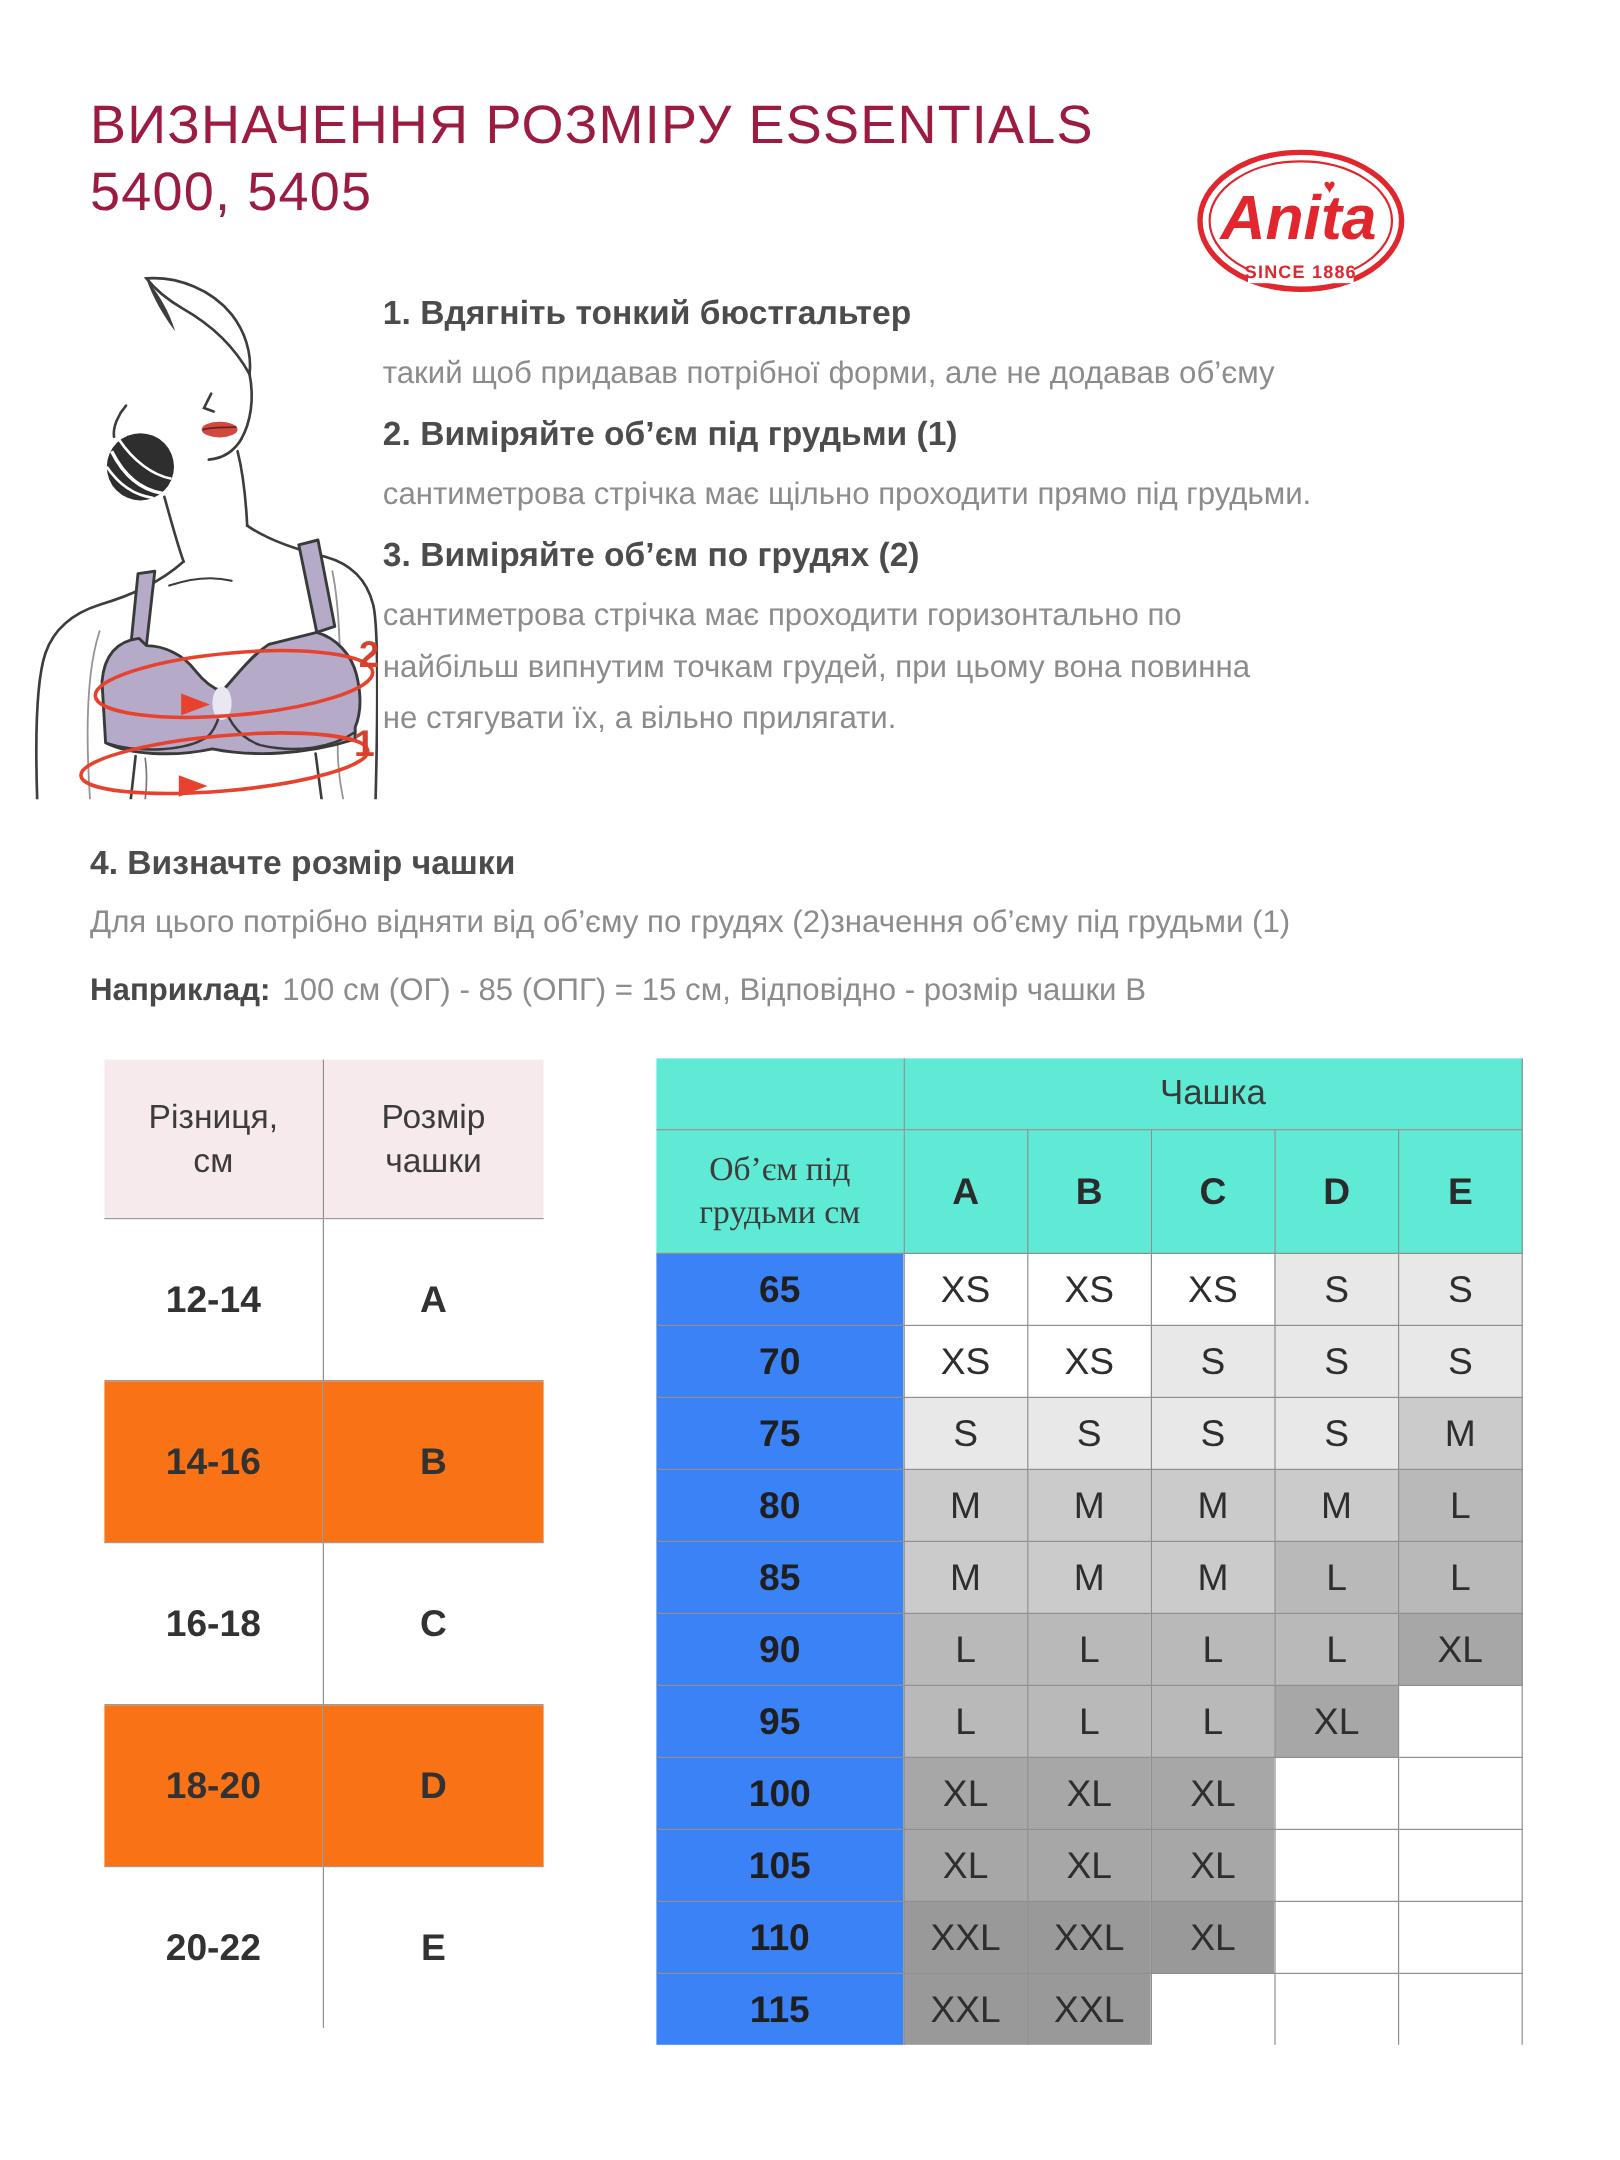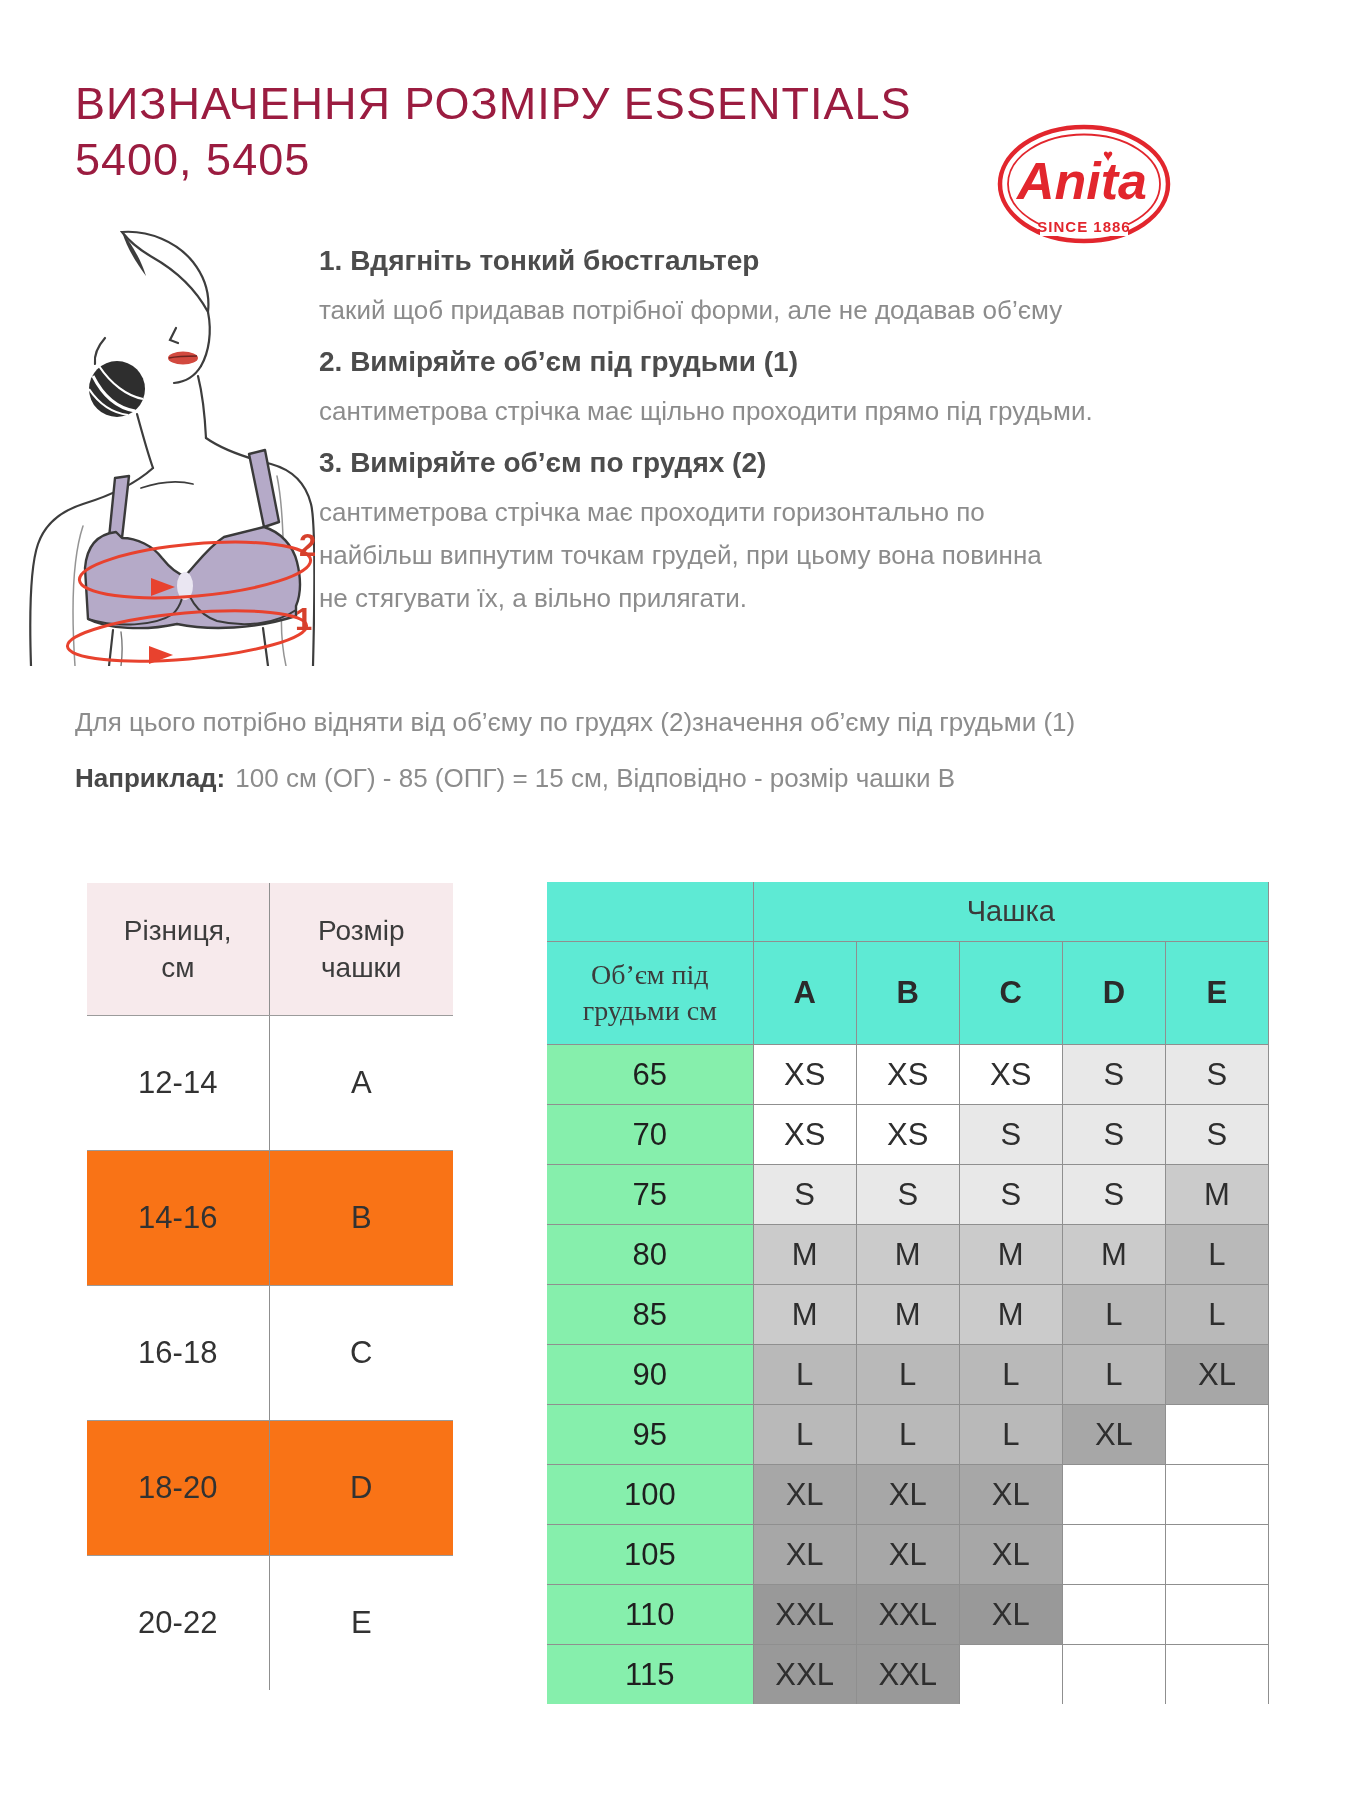--- a/index.html
+++ b/index.html
@@ -21,38 +21,38 @@
   .example-line{font-size:26px;line-height:40px;color:#8c8c8c;margin:14px 0 0 0;white-space:nowrap;}
   .example-label{font-weight:bold;color:#484848;margin-right:10px;}
   
   .ltable{position:absolute;left:87px;top:883px;width:366px;border-collapse:collapse;table-layout:fixed;}
   .ltable col.c1{width:182px;}
   .ltable col.c2{width:184px;}
   .ltable th{height:130px;background:#f7eaec;font-weight:normal;font-size:28px;
              line-height:37px;color:#3c3c3c;text-align:center;vertical-align:middle;
              border-bottom:1px solid #9b9b9b;}
   .ltable td{height:132px;font-size:31px;color:#323232;text-align:center;vertical-align:middle;
-             border-bottom:1px solid #9b9b9b;}
+             border-bottom:1px solid #9b9b9b;font-weight:bold;}
   .ltable tr:last-child td{border-bottom:none;}
   .ltable th:first-child,.ltable td:first-child{border-right:1px solid #8f8f8f;}
   .row-gray{background:#f97316;}
   .row-white{background:#fff;}
   
   .rtable{position:absolute;left:547px;top:882px;width:722px;border-collapse:collapse;table-layout:fixed;}
   .rtable col.c0{width:206px;}
   .rtable col.cc{width:103px;}
   .rtable th,.rtable td{border-right:1px solid #8f8f8f;border-bottom:1px solid #8f8f8f;
                         text-align:center;vertical-align:middle;}
   .rtable .hdr{background:#5eead4;}
   .rtable .cup-group{height:57px;font-weight:normal;font-size:29px;color:#3a3a3a;}
   .rtable .corner{height:57px;}
   .rtable .col1-header{height:100px;font-weight:normal;font-size:28px;line-height:36px;color:#3c3c3c;font-family:Liberation Serif, serif;}
   .rtable .cup-letter{height:100px;font-size:31px;font-weight:bold;color:#2b2b2b;}
   .rtable td{height:57px;font-size:31px;color:#2e2e2e;}
-  .rtable .ub{font-weight:normal;color:#1f1f1f;background:#86efac;}
+  .rtable .ub{font-weight:bold;color:#1f1f1f;background:#3b82f6;}
   .rtable tr:last-child td{border-bottom:none;}
   .sh-w{background:#ffffff;}
   .sh-s{background:#e8e8e8;}
   .sh-m{background:#cbcbcb;}
   .sh-l{background:#b9b9b9;}
   .sh-xl{background:#a7a7a7;}
   .sh-xxl{background:#999999;}
   .red-num{font-size:31px;font-weight:bold;fill:#d6402c;font-family:"Liberation Sans","DejaVu Sans",sans-serif;}
 </style>
 </head>
@@ -132,20 +132,21 @@
     <p class="step-body">сантиметрова стрічка має щільно проходити прямо під грудьми.</p>
     <p class="step-heading">3. Виміряйте об’єм по грудях (2)</p>
     <p class="step-body" style="margin-bottom:0">
       <span style="display:block">сантиметрова стрічка має проходити горизонтально по</span>
       <span style="display:block">найбільш випнутим точкам грудей, при цьому вона повинна</span>
       <span style="display:block">не стягувати їх, а вільно прилягати.</span>
     </p>
   </div>
 
   <div class="step4">
+    <p class="step-heading">4. Визначте розмір чашки</p>
     <p class="step-body" style="margin-bottom:0">Для цього потрібно відняти від об’єму по грудях (2)значення об’єму під грудьми (1)</p>
     <p class="example-line">
       <span class="example-label">Наприклад:</span><span>100 см (ОГ) - 85 (ОПГ) = 15 см, Відповідно - розмір чашки B</span>
     </p>
   </div>
 
   <table class="ltable">
     <colgroup>
         <col class="c1">
         <col class="c2">

